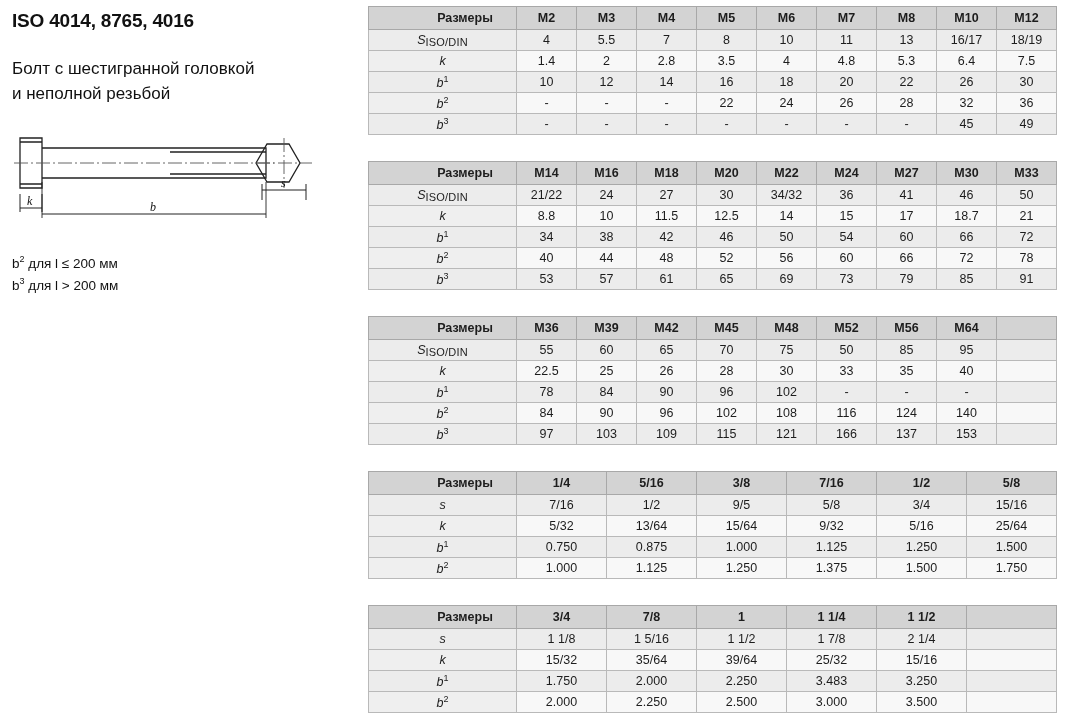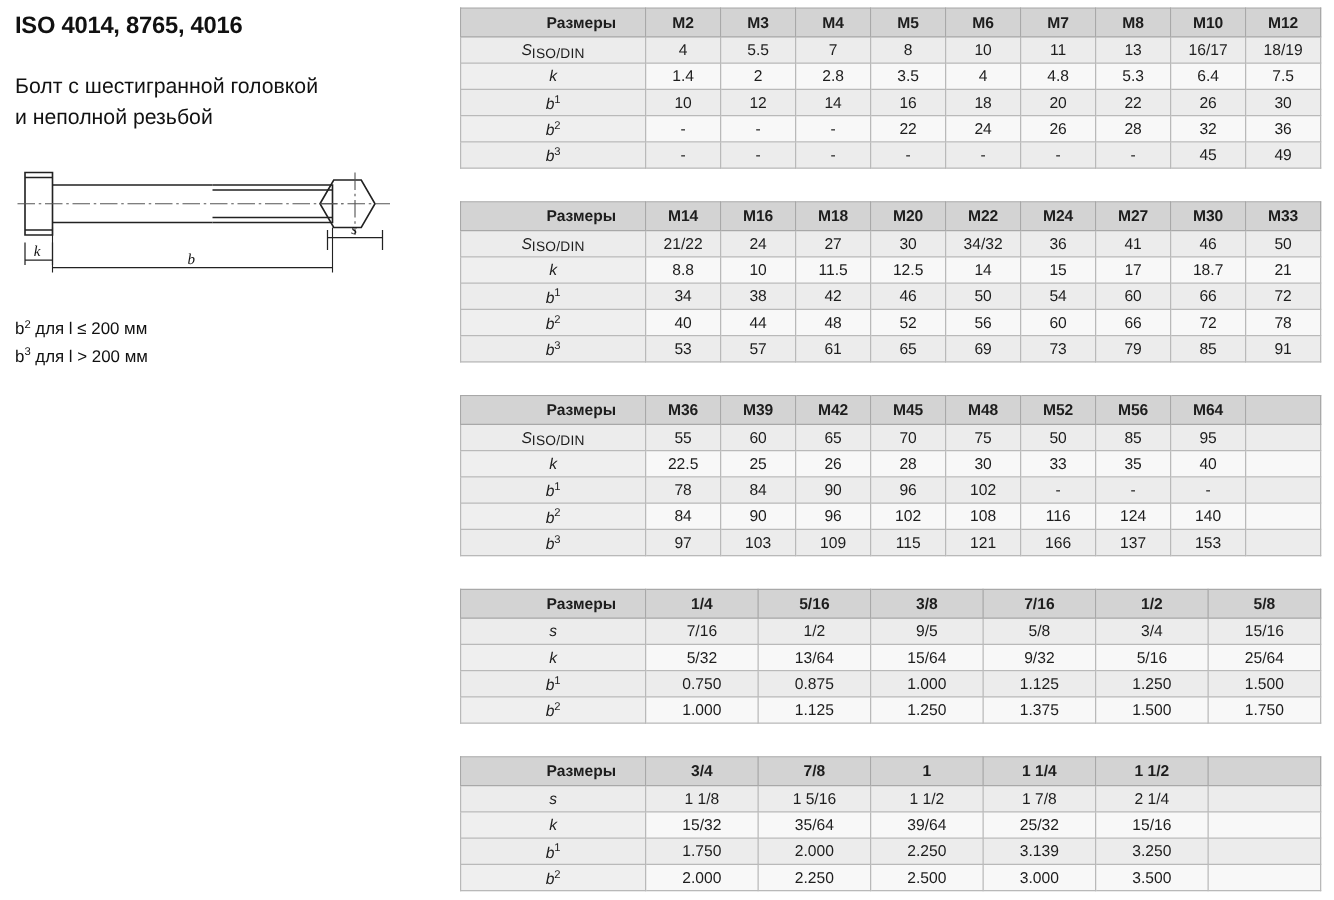--- a/index.html
+++ b/index.html
@@ -539,21 +539,21 @@
             <td>39/64</td>
             <td>25/32</td>
             <td>15/16</td>
             <td></td>
           </tr>
           <tr class="odd">
             <td class="rowlabel"><span class="ital">b</span><sup class="supn">1</sup></td>
             <td>1.750</td>
             <td>2.000</td>
             <td>2.250</td>
-            <td>3.139</td>
+            <td>3.483</td>
             <td>3.250</td>
             <td></td>
           </tr>
           <tr class="even">
             <td class="rowlabel"><span class="ital">b</span><sup class="supn">2</sup></td>
             <td>2.000</td>
             <td>2.250</td>
             <td>2.500</td>
             <td>3.000</td>
             <td>3.500</td>

